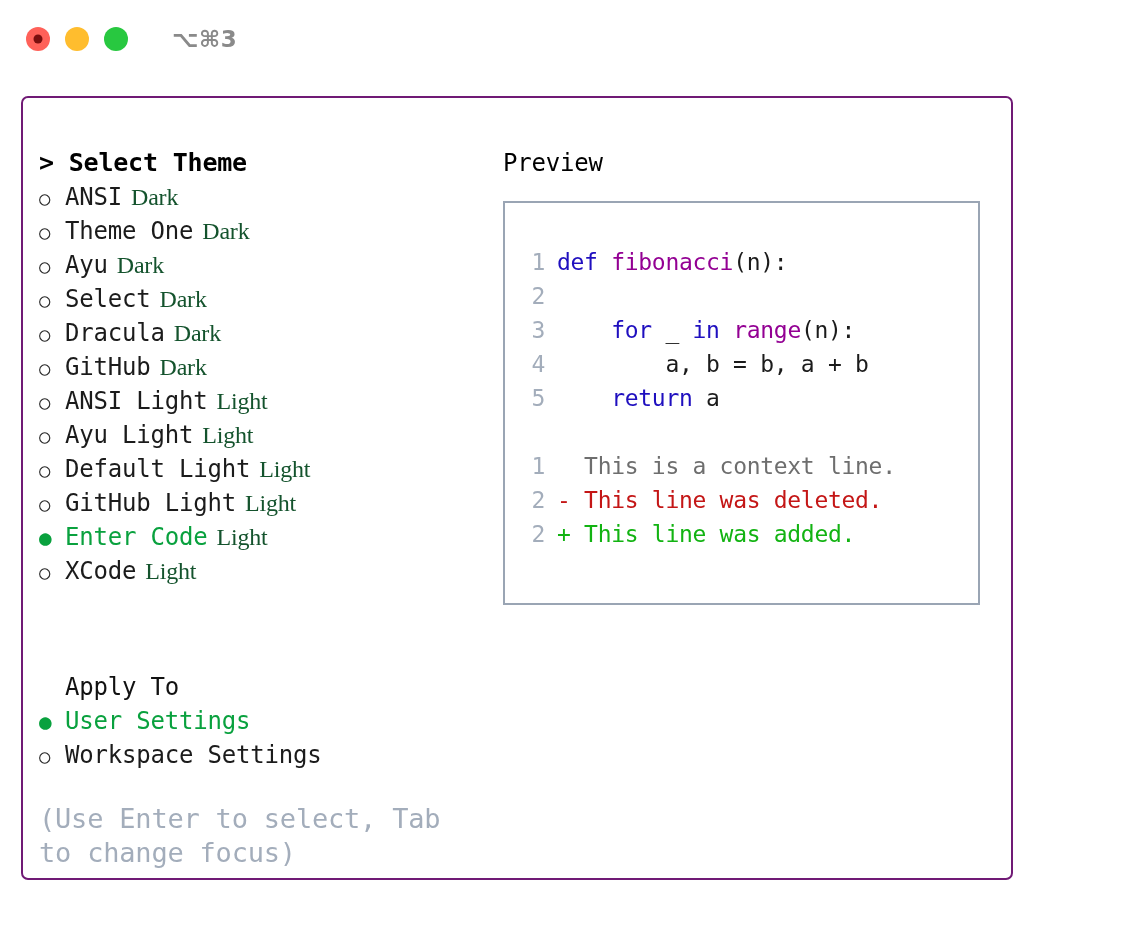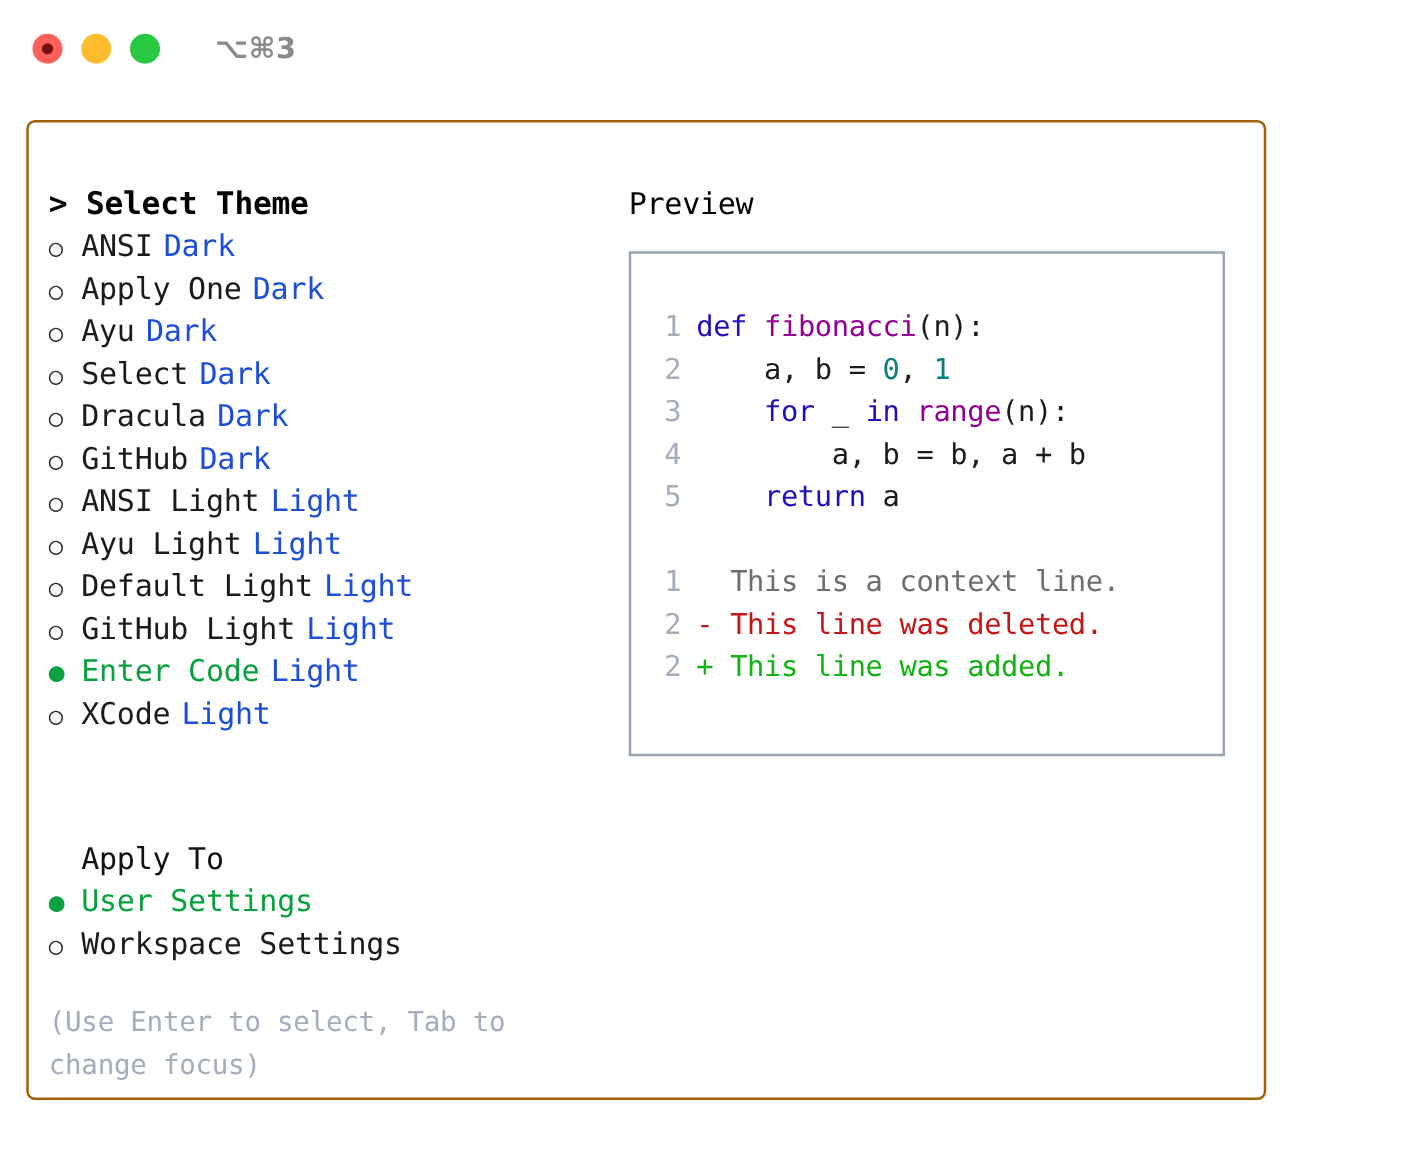--- a/index.html
+++ b/index.html
@@ -70,21 +70,21 @@
     white-space: pre;
   }
 
   
   .panel {
     position: absolute;
     left: 21px;
     top: 96px;
     width: 992px;
     height: 784px;
-    border: 2px solid #a16207;
+    border: 2px solid #701a75;
     border-radius: 7px;
     box-sizing: border-box;
     background: #ffffff;
   }
 
   .panel-inner {
     position: relative;
     width: 100%;
     height: 100%;
   }
@@ -122,37 +122,37 @@
     display: inline-block;
     width: 26px;
     flex: 0 0 26px;
     font-size: 19px;
     color: #2b2b2b;
     line-height: 34px;
   }
   .opt.selected .bullet { color: #09a13e; font-size: 21px; }
   .opt-label { color: #1b1b1b; }
   .opt.selected .opt-label { color: #09a13e; }
-  .opt-tag { color: #1d4ed8; margin-left: 9px; }
+  .opt-tag { color: #14532d; margin-left: 9px; font-family: Liberation Serif, serif; }
 
   .section-gap { height: 34px; }
 
   .sub-heading {
     font-size: 24px;
     color: #111111;
     line-height: 34px;
     padding-left: 26px;
     white-space: pre;
     letter-spacing: -0.2px;
     margin-top: 48px;
   }
 
   .hint {
     margin-top: 30px;
-    font-size: 22px;
+    font-size: 27px;
     line-height: 34px;
     color: #a3adbb;
     width: 410px;
     white-space: pre-wrap;
     letter-spacing: -0.2px;
   }
 
   
   .right-col {
     position: absolute;
@@ -221,21 +221,21 @@
 
   <div class="panel">
     <div class="panel-inner">
 
       <div class="left-col">
 
         <div class="heading"><span class="caret">&gt;</span> <span>Select Theme</span></div>
 
         <ul class="opt-list" id="theme-list">
             <li class="opt"><span class="bullet">○</span><span class="opt-label">ANSI</span><span class="opt-tag">Dark</span></li>
-            <li class="opt"><span class="bullet">○</span><span class="opt-label">Apply One</span><span class="opt-tag">Dark</span></li>
+            <li class="opt"><span class="bullet">○</span><span class="opt-label">Theme One</span><span class="opt-tag">Dark</span></li>
             <li class="opt"><span class="bullet">○</span><span class="opt-label">Ayu</span><span class="opt-tag">Dark</span></li>
             <li class="opt"><span class="bullet">○</span><span class="opt-label">Select</span><span class="opt-tag">Dark</span></li>
             <li class="opt"><span class="bullet">○</span><span class="opt-label">Dracula</span><span class="opt-tag">Dark</span></li>
             <li class="opt"><span class="bullet">○</span><span class="opt-label">GitHub</span><span class="opt-tag">Dark</span></li>
             <li class="opt"><span class="bullet">○</span><span class="opt-label">ANSI Light</span><span class="opt-tag">Light</span></li>
             <li class="opt"><span class="bullet">○</span><span class="opt-label">Ayu Light</span><span class="opt-tag">Light</span></li>
             <li class="opt"><span class="bullet">○</span><span class="opt-label">Default Light</span><span class="opt-tag">Light</span></li>
             <li class="opt"><span class="bullet">○</span><span class="opt-label">GitHub Light</span><span class="opt-tag">Light</span></li>
             <li class="opt selected"><span class="bullet">●</span><span class="opt-label">Enter Code</span><span class="opt-tag">Light</span></li>
             <li class="opt"><span class="bullet">○</span><span class="opt-label">XCode</span><span class="opt-tag">Light</span></li>
@@ -252,21 +252,21 @@
 
         <div class="hint">(Use Enter to select, Tab to change focus)</div>
       </div>
 
       <div class="right-col">
         <div class="preview-title">Preview</div>
 
         <div class="preview-box">
           <div id="code-block">
               <div class="code-line"><span class="lineno">1</span><span class="code-text"><span class="tok-kw">def</span><span class="tok-pl"> </span><span class="tok-fn">fibonacci</span><span class="tok-pl">(n):</span></span></div>
-              <div class="code-line"><span class="lineno">2</span><span class="code-text"><span class="tok-pl">    a, b = </span><span class="tok-num">0</span><span class="tok-pl">, </span><span class="tok-num">1</span></span></div>
+              <div class="code-line"><span class="lineno">2</span></div>
               <div class="code-line"><span class="lineno">3</span><span class="code-text"><span class="tok-pl">    </span><span class="tok-kw">for</span><span class="tok-pl"> _ </span><span class="tok-kw">in</span><span class="tok-pl"> </span><span class="tok-fn">range</span><span class="tok-pl">(n):</span></span></div>
               <div class="code-line"><span class="lineno">4</span><span class="code-text"><span class="tok-pl">        a, b = b, a + b</span></span></div>
               <div class="code-line"><span class="lineno">5</span><span class="code-text"><span class="tok-pl">    </span><span class="tok-kw">return</span><span class="tok-pl"> a</span></span></div>
             </div>
           <div class="diff-gap"></div>
           <div id="diff-block">
               <div class="code-line"><span class="lineno">1</span><span class="diff-ctx"> </span><span class="diff-ctx"> This is a context line.</span></div>
               <div class="code-line"><span class="lineno">2</span><span class="diff-del">-</span><span class="diff-del"> This line was deleted.</span></div>
               <div class="code-line"><span class="lineno">2</span><span class="diff-add">+</span><span class="diff-add"> This line was added.</span></div>
             </div>

